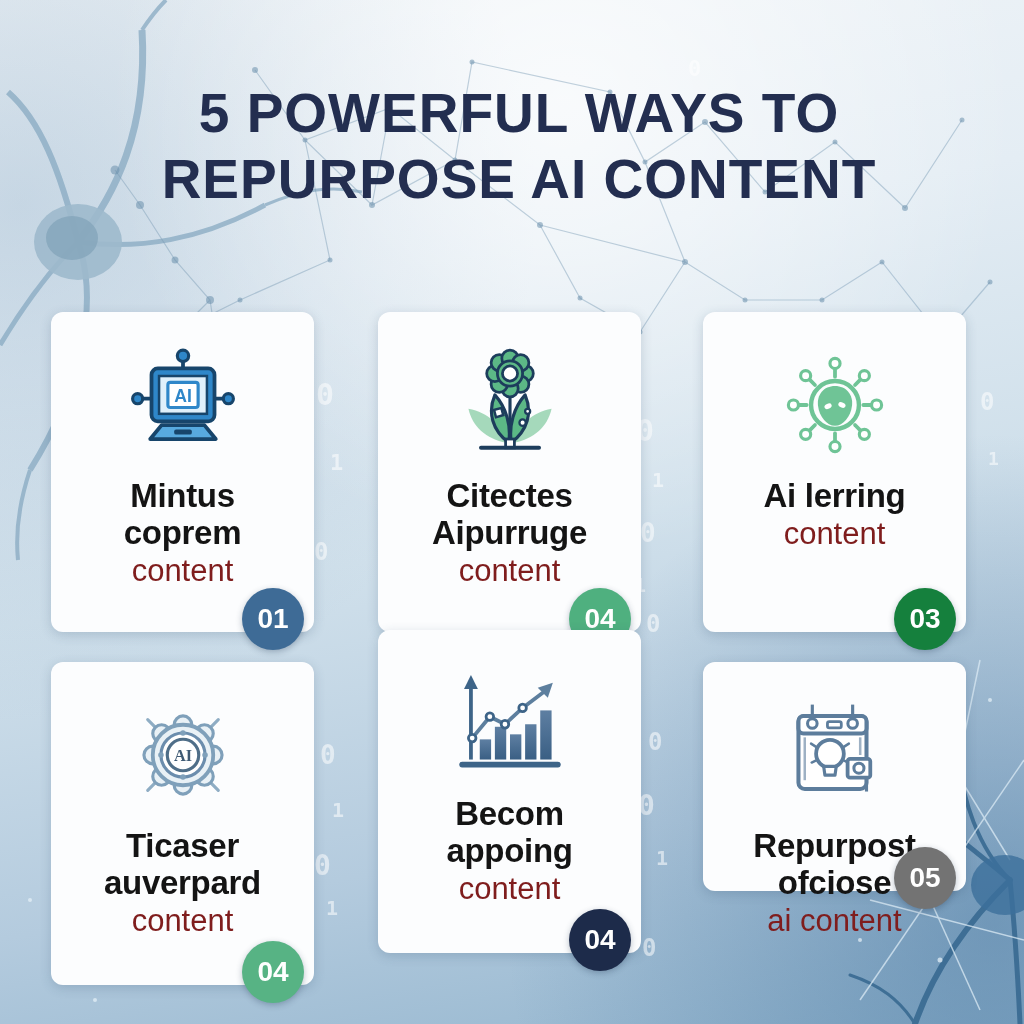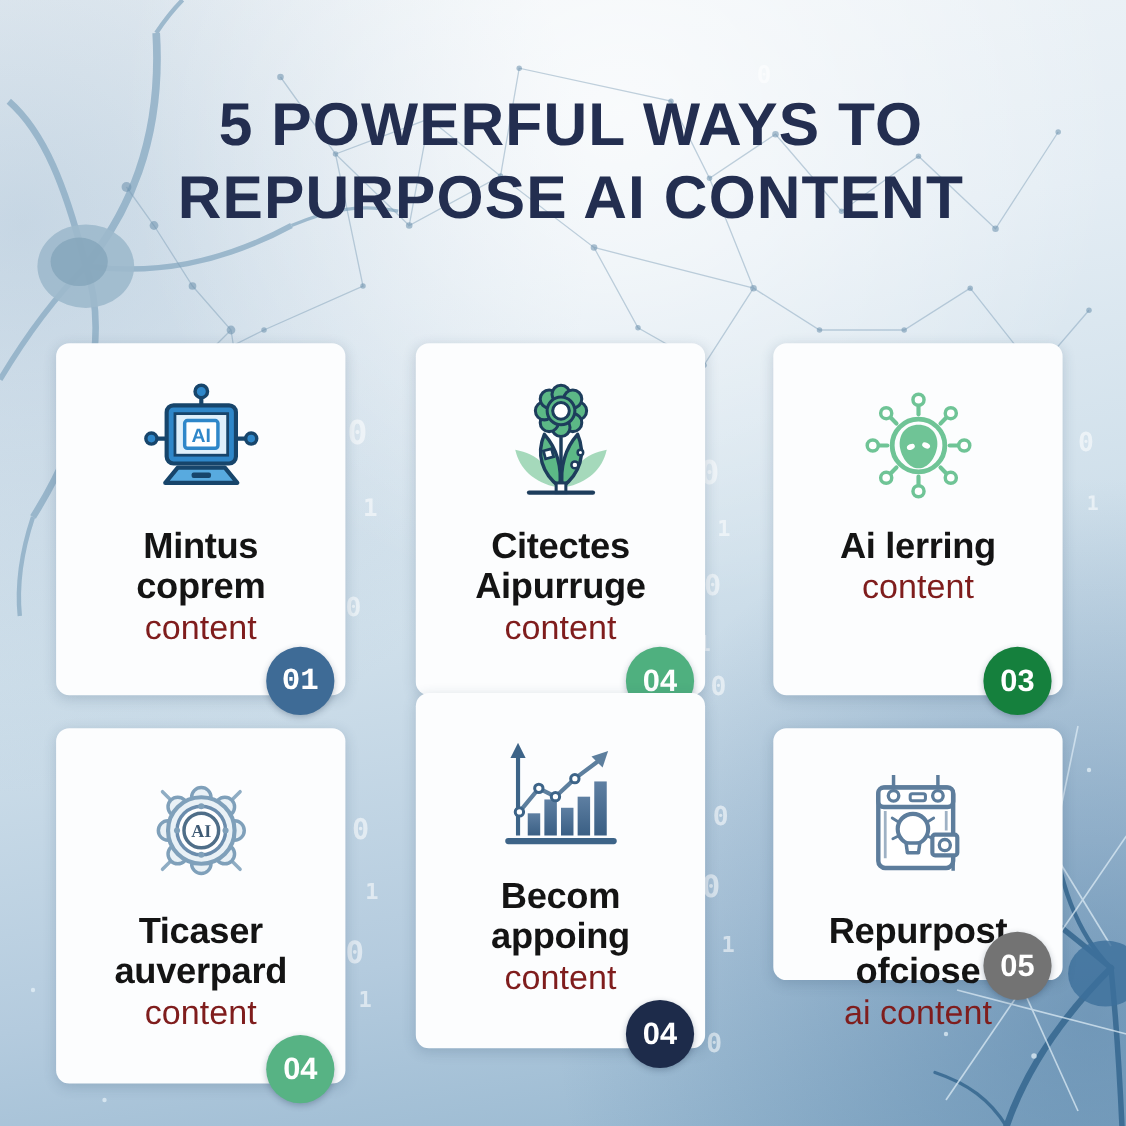--- a/index.html
+++ b/index.html
@@ -182,21 +182,21 @@
         <text x="50" y="47.5" text-anchor="middle" font-size="14" font-weight="bold" fill="#2f87c9">AI</text>
         <path d="M33,66 L67,66 L76,77 L24,77 Z" fill="#58aadf" stroke="#17456b" stroke-width="3" stroke-linejoin="round"></path>
         <rect x="43" y="69.5" width="14" height="4" rx="1.5" fill="#17456b"></rect>
       </svg>
     </div>
     <div class="card-text">
       <div class="t-bold">Mintus</div>
       <div class="t-bold">coprem</div>
       <div class="t-reg">content</div>
     </div>
-    <div class="badge" style="background: rgb(62, 107, 150); font-family: Liberation Mono, monospace;">
+    <div class="badge" style="background: rgb(62, 107, 150);">
       <span>01</span>
     </div>
   </div>
 
   <div class="card c2">
     <div class="icon-wrap">
       <svg viewBox="0 0 100 100">
         <path d="M47,80 C31,77 20,67 17,53 C33,56 43,66 47,80 Z" fill="#a5d9bb"></path>
         <path d="M53,80 C69,77 80,67 83,53 C67,56 57,66 53,80 Z" fill="#a5d9bb"></path>
         <path d="M50,44 C50,58 50,70 50,81" stroke="#1d3d5c" stroke-width="2.5" fill="none"></path>

